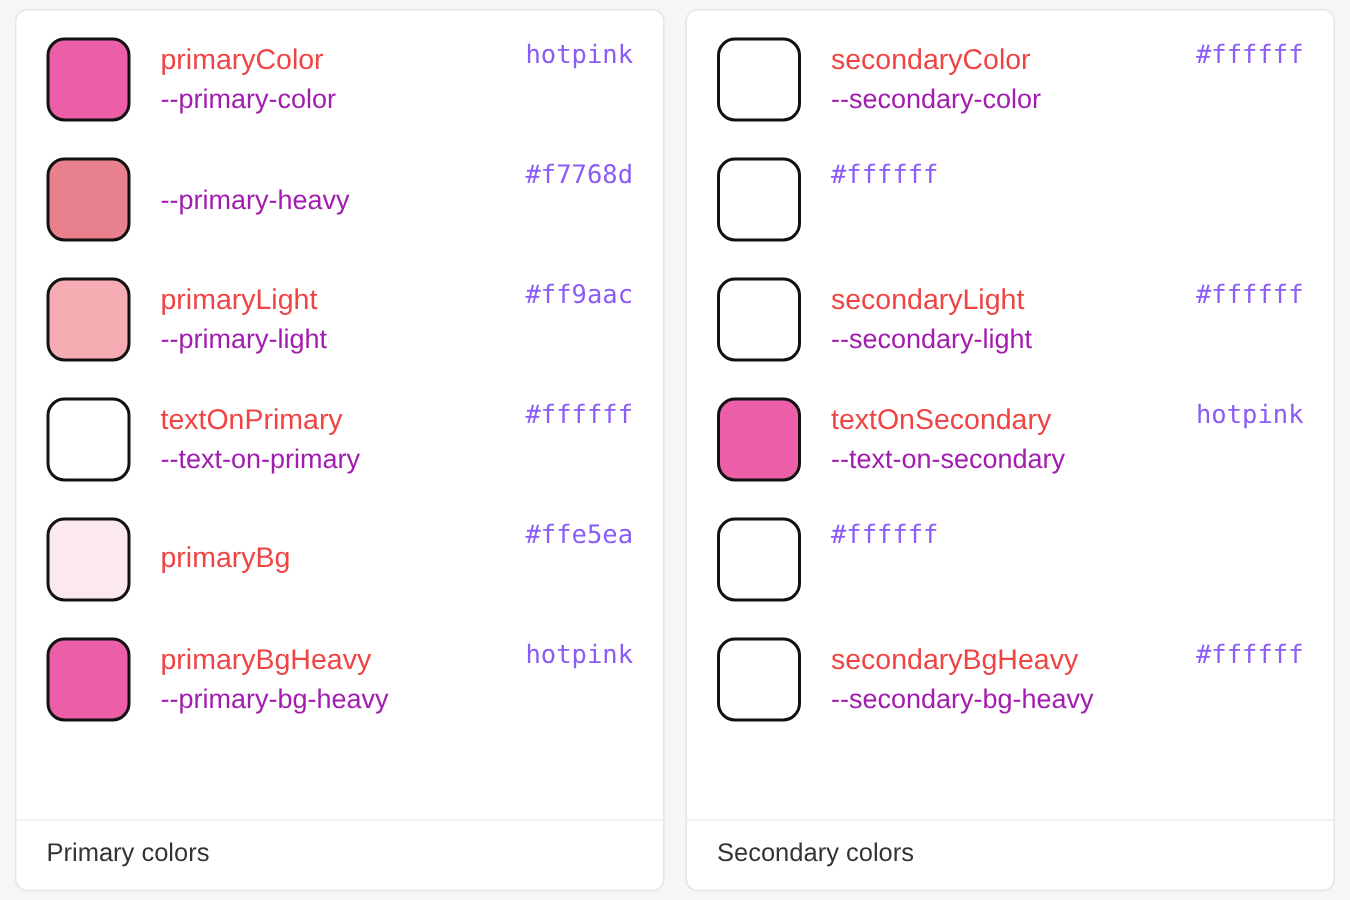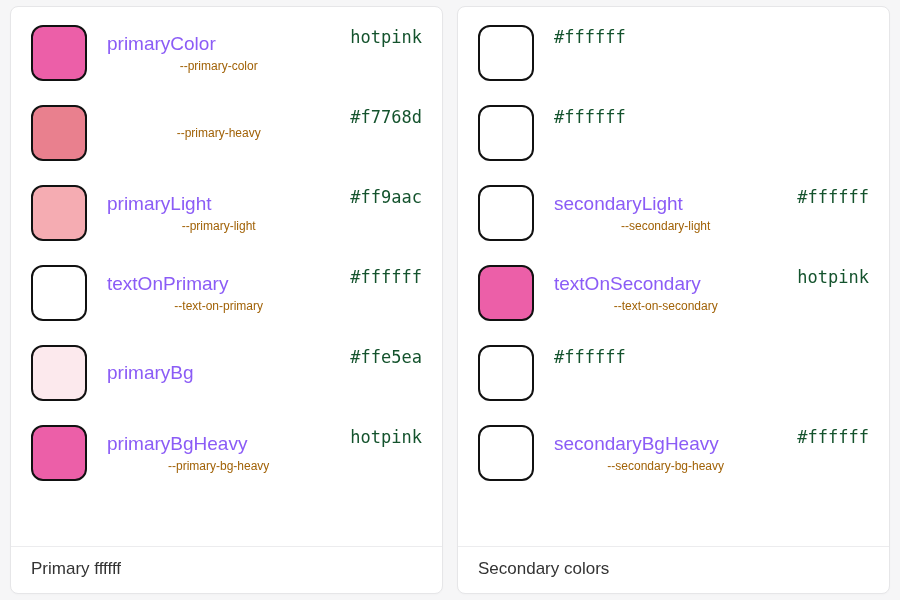--- a/index.html
+++ b/index.html
@@ -48,32 +48,31 @@
     }
     .labels {
       flex: 1;
       display: flex;
       flex-direction: column;
       gap: 4px;
       min-width: 0;
     }
     .name {
       font-size: 19px;
-      color: #8b5cf6;
+      color: #ef4444;
       font-weight: 450;
     }
     .css-var {
-      font-size: 12px;
-      color: #a16207;
-      text-align: center;
+      font-size: 18px;
+      color: #a21caf;
     }
     .value {
       font-family: ui-monospace, SFMono-Regular, Menlo, Consolas, monospace;
       font-size: 17px;
-      color: #14532d;
+      color: #8b5cf6;
       align-self: flex-start;
       margin-top: 2px;
     }
   </style>
 </head>
 <body>
 
 <div class="panel">
   <div class="panel-body">
 
@@ -123,28 +122,32 @@
     <div class="row">
       <div class="swatch" style="background:#ec5fa8"></div>
       <div class="labels">
         <div class="name">primaryBgHeavy</div>
         <div class="css-var">--primary-bg-heavy</div>
       </div>
       <div class="value">hotpink</div>
     </div>
 
   </div>
-  <div class="panel-footer">Primary ffffff</div>
+  <div class="panel-footer">Primary colors</div>
 </div>
 
 <div class="panel">
   <div class="panel-body">
 
     <div class="row">
       <div class="swatch" style="background:#ffffff"></div>
+      <div class="labels">
+        <div class="name">secondaryColor</div>
+        <div class="css-var">--secondary-color</div>
+      </div>
       <div class="value">#ffffff</div>
     </div>
 
     <div class="row">
       <div class="swatch" style="background:#ffffff"></div>
       <div class="value">#ffffff</div>
     </div>
 
     <div class="row">
       <div class="swatch" style="background:#ffffff"></div>

